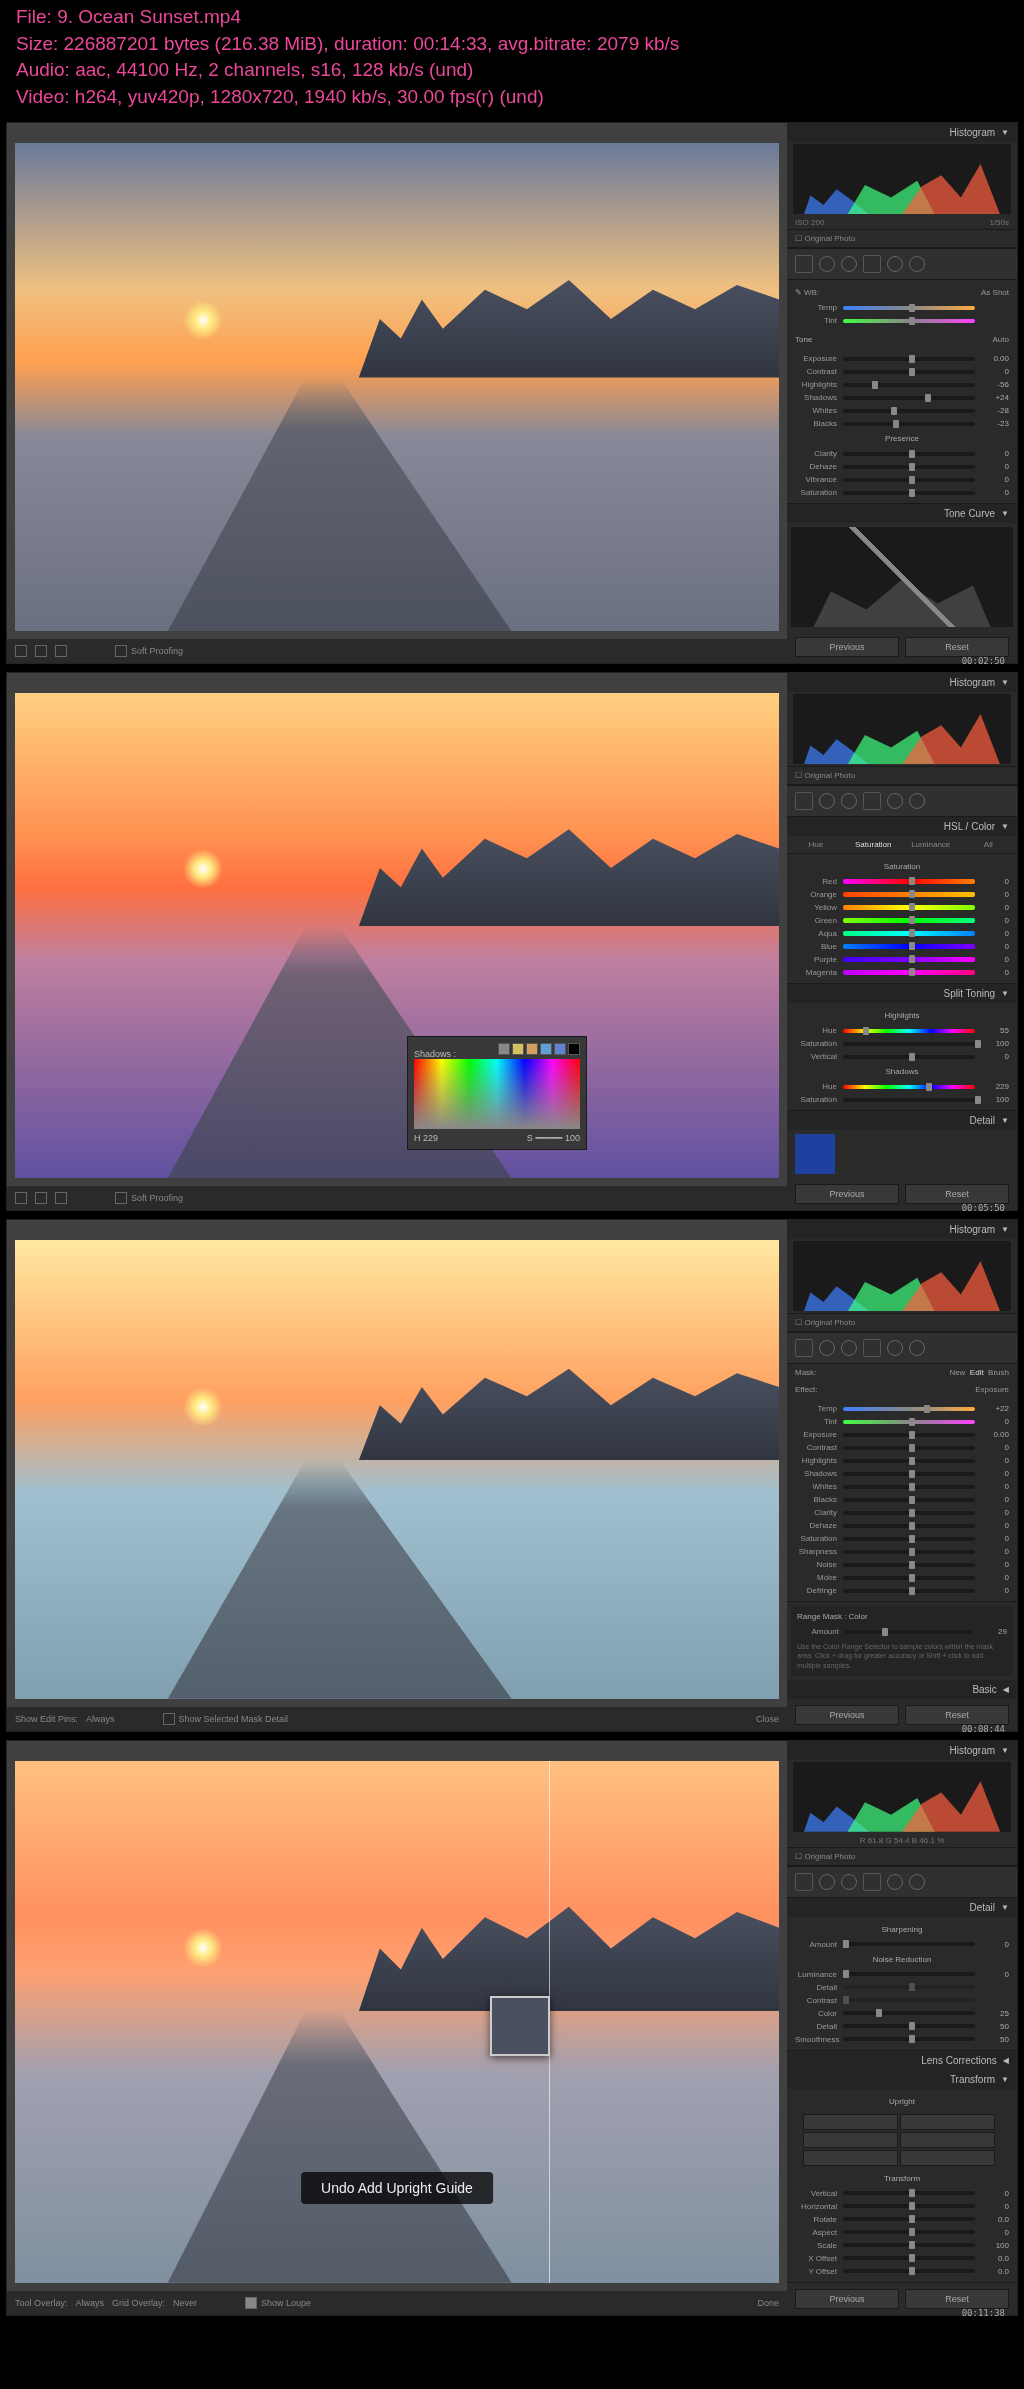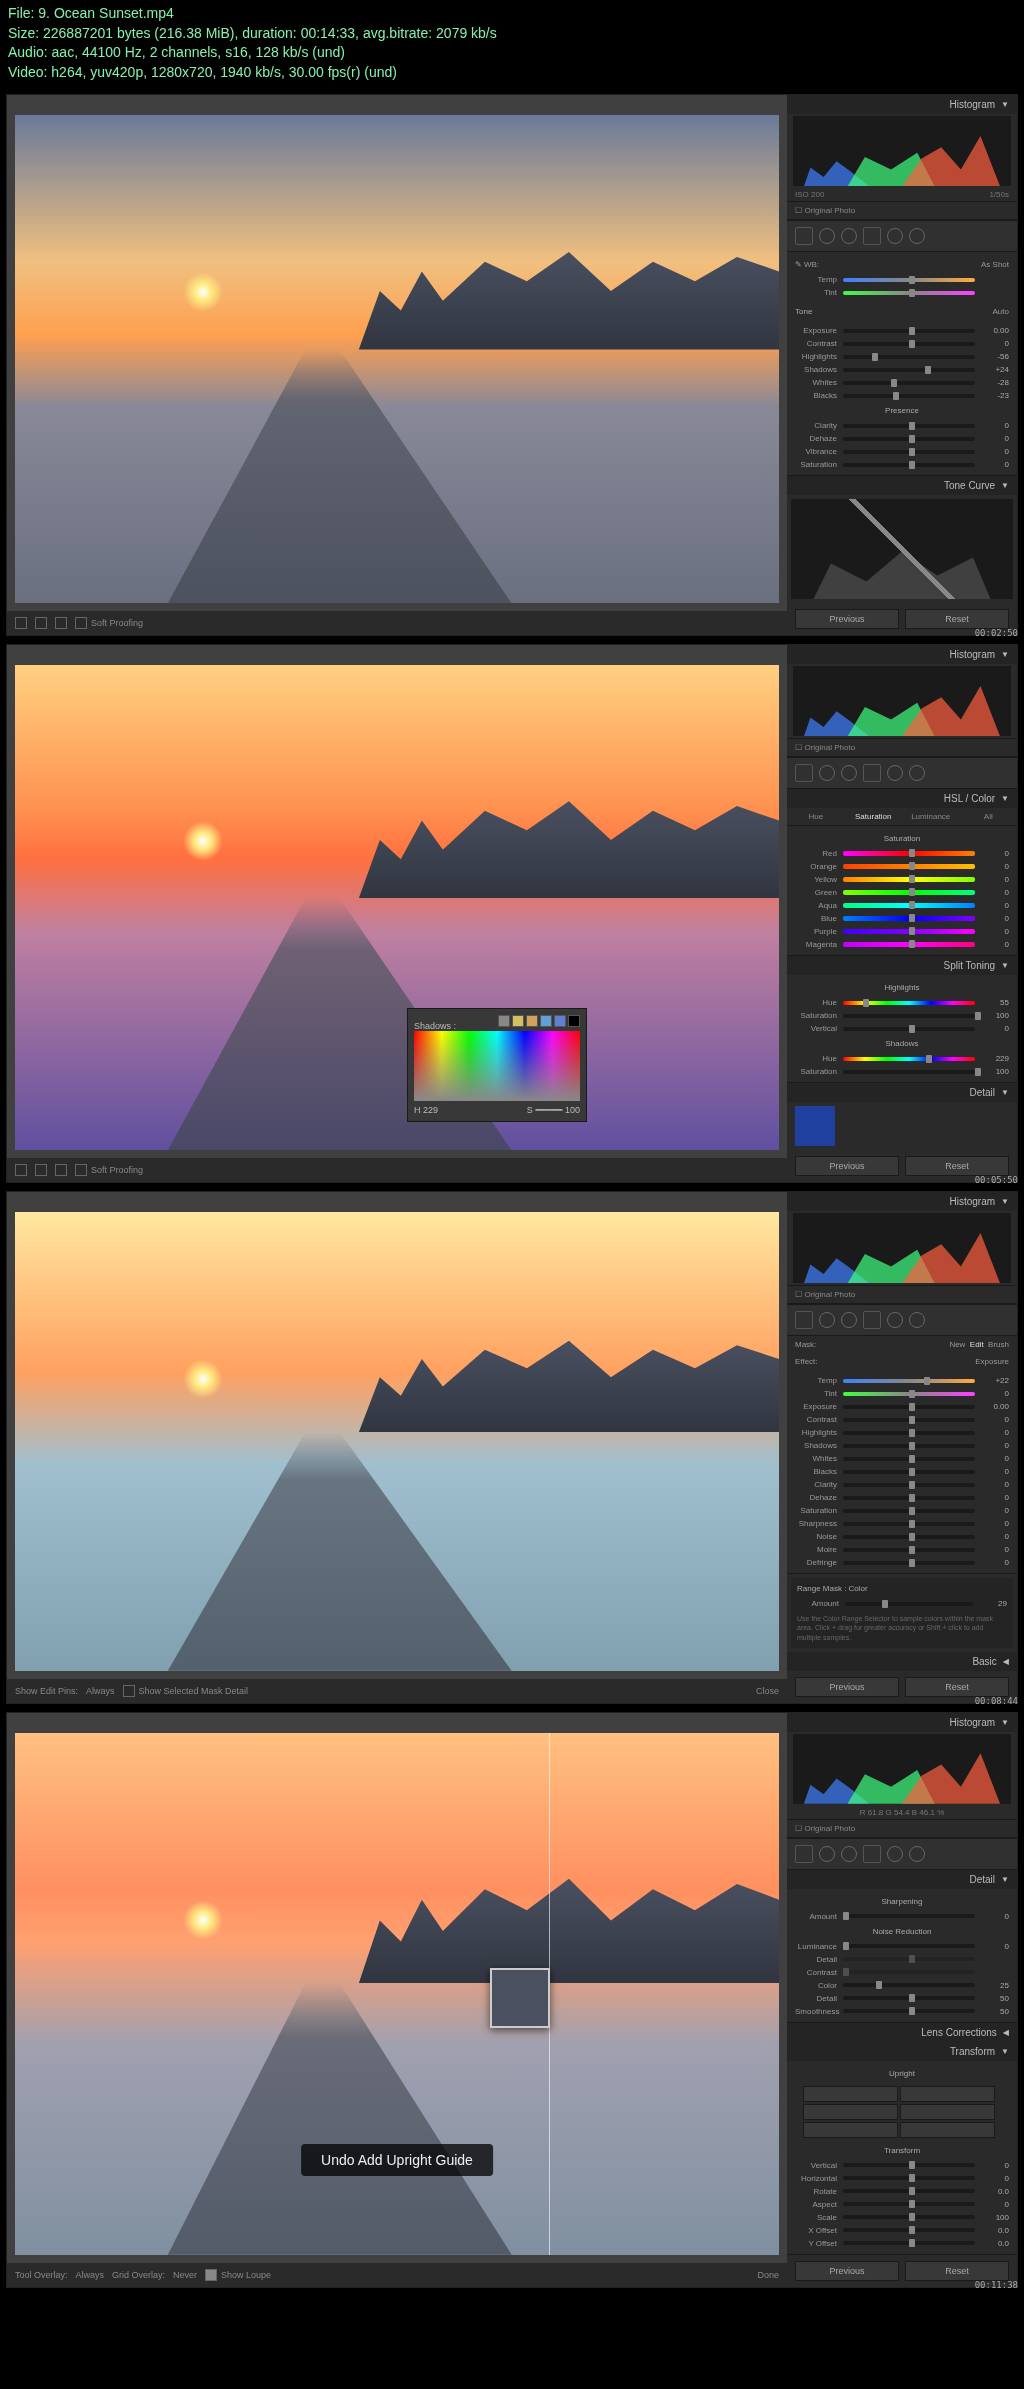--- a/index.html
+++ b/index.html
@@ -1,17 +1,17 @@
 <!DOCTYPE html>
 <html><head>
 <meta charset="utf-8">
 <style>
 * { box-sizing: border-box; margin: 0; padding: 0; }
 body { background: #000; font-family: "Comic Sans MS", cursive, sans-serif; color: #fff; font-size: 12px; width: 1024px; }
-.header-info { padding: 4px 8px; line-height: 1.4; color: #86efac; font-size: 14px; }
+.header-info { padding: 4px 16px; line-height: 1.4; color: #ec4899; font-size: 19px; }
 .screenshot { margin: 8px 6px; background: #1a1a1a; position: relative; }
 .lr-window { display: flex; background: #383838; border: 1px solid #222; }
 .main-area { flex: 1; display: flex; flex-direction: column; background: #404040; }
 .image-view { flex: 1; background: linear-gradient(180deg, #6a7a9a 0%, #f0c080 30%, #ffa050 45%, #888898 60%, #6a7080 100%); position: relative; min-height: 340px; margin: 20px 8px 8px 8px; }
 .image-view.warm { background: linear-gradient(180deg, #ffd080 0%, #ff9050 30%, #ff7040 40%, #c080a0 55%, #6050a0 100%); }
 .image-view.bright { background: linear-gradient(180deg, #ffe8a0 0%, #ffa060 35%, #a0c0d0 55%, #80a0b0 100%); }
 .image-view.final { background: linear-gradient(180deg, #ffc080 0%, #ff9060 30%, #ffa070 40%, #a0a0b0 60%, #8090a0 100%); }
 .buildings { position: absolute; top: 28%; right: 0; width: 55%; height: 20%; background: linear-gradient(180deg, #4a5060 0%, #303540 100%); clip-path: polygon(0% 100%, 5% 40%, 10% 60%, 15% 20%, 20% 50%, 30% 10%, 40% 30%, 50% 0%, 60% 40%, 70% 10%, 80% 30%, 90% 5%, 100% 20%, 100% 100%); }
 .sun { position: absolute; top: 32%; left: 22%; width: 40px; height: 40px; background: radial-gradient(circle, #fff 0%, #ffea80 30%, transparent 70%); border-radius: 50%; }
 .pier { position: absolute; top: 48%; right: 35%; width: 45%; height: 52%; background: linear-gradient(180deg, transparent 0%, #505560 20%, #404550 100%); clip-path: polygon(40% 0%, 50% 0%, 100% 100%, 0% 100%); opacity: 0.7; }
@@ -59,24 +59,24 @@
 .hue-yellow { background: linear-gradient(90deg, #ff8000, #ffff00, #80ff00) !important; }
 .hue-green { background: linear-gradient(90deg, #80ff00, #00ff00, #00ff80) !important; }
 .hue-aqua { background: linear-gradient(90deg, #00ff80, #00ffff, #0080ff) !important; }
 .hue-blue { background: linear-gradient(90deg, #0080ff, #0000ff, #8000ff) !important; }
 .hue-purple { background: linear-gradient(90deg, #4000ff, #8000ff, #ff00ff) !important; }
 .hue-magenta { background: linear-gradient(90deg, #c000ff, #ff00ff, #ff0080) !important; }
 .button-row { display: flex; gap: 6px; padding: 6px 8px; background: #2a2a2a; }
 .button-row .btn { flex: 1; background: #383838; border: 1px solid #1a1a1a; color: #aaa; font-size: 9px; text-align: center; padding: 4px 0; }
 .range-mask { padding: 6px; font-size: 8px; color: #888; background: #242424; margin: 4px; }
 .range-mask-title { color: #aaa; margin-bottom: 4px; }
-.timestamp { position: absolute; bottom: -2px; right: 0; font-size: 9px; color: #aaa; font-family: monospace; }
+.timestamp { position: absolute; bottom: -2px; right: 13px; font-size: 9px; color: #aaa; font-family: monospace; }
 .mask-row { display: flex; justify-content: space-between; font-size: 8px; color: #999; padding: 4px 8px; }
 .detail-preview { width: 40px; height: 40px; background: #2040a0; margin: 4px 8px; }
-.checkbox-inline { display: inline-flex; align-items: center; gap: 4px; }
+.checkbox-inline { display: inline-flex; align-items: center; gap: 4px; margin-left: 40px; }
 .transform-grid { display: flex; flex-wrap: wrap; gap: 2px; padding: 4px 8px; }
 .transform-btn { width: 48%; height: 16px; background: #383838; border: 1px solid #1a1a1a; font-size: 7px; color: #888; text-align: center; line-height: 14px; }
 .magnify-preview { position: absolute; top: 45%; right: 30%; width: 60px; height: 60px; background: #4a5060; border: 2px solid #ccc; box-shadow: 0 2px 8px rgba(0,0,0,0.6); }
 .guide-line { position: absolute; top: 0; bottom: 0; right: 30%; width: 1px; background: rgba(255,255,255,0.6); }
 </style>
 </head>
 <body>
 
 <div class="header-info">
   <div>File: 9. Ocean Sunset.mp4</div>

